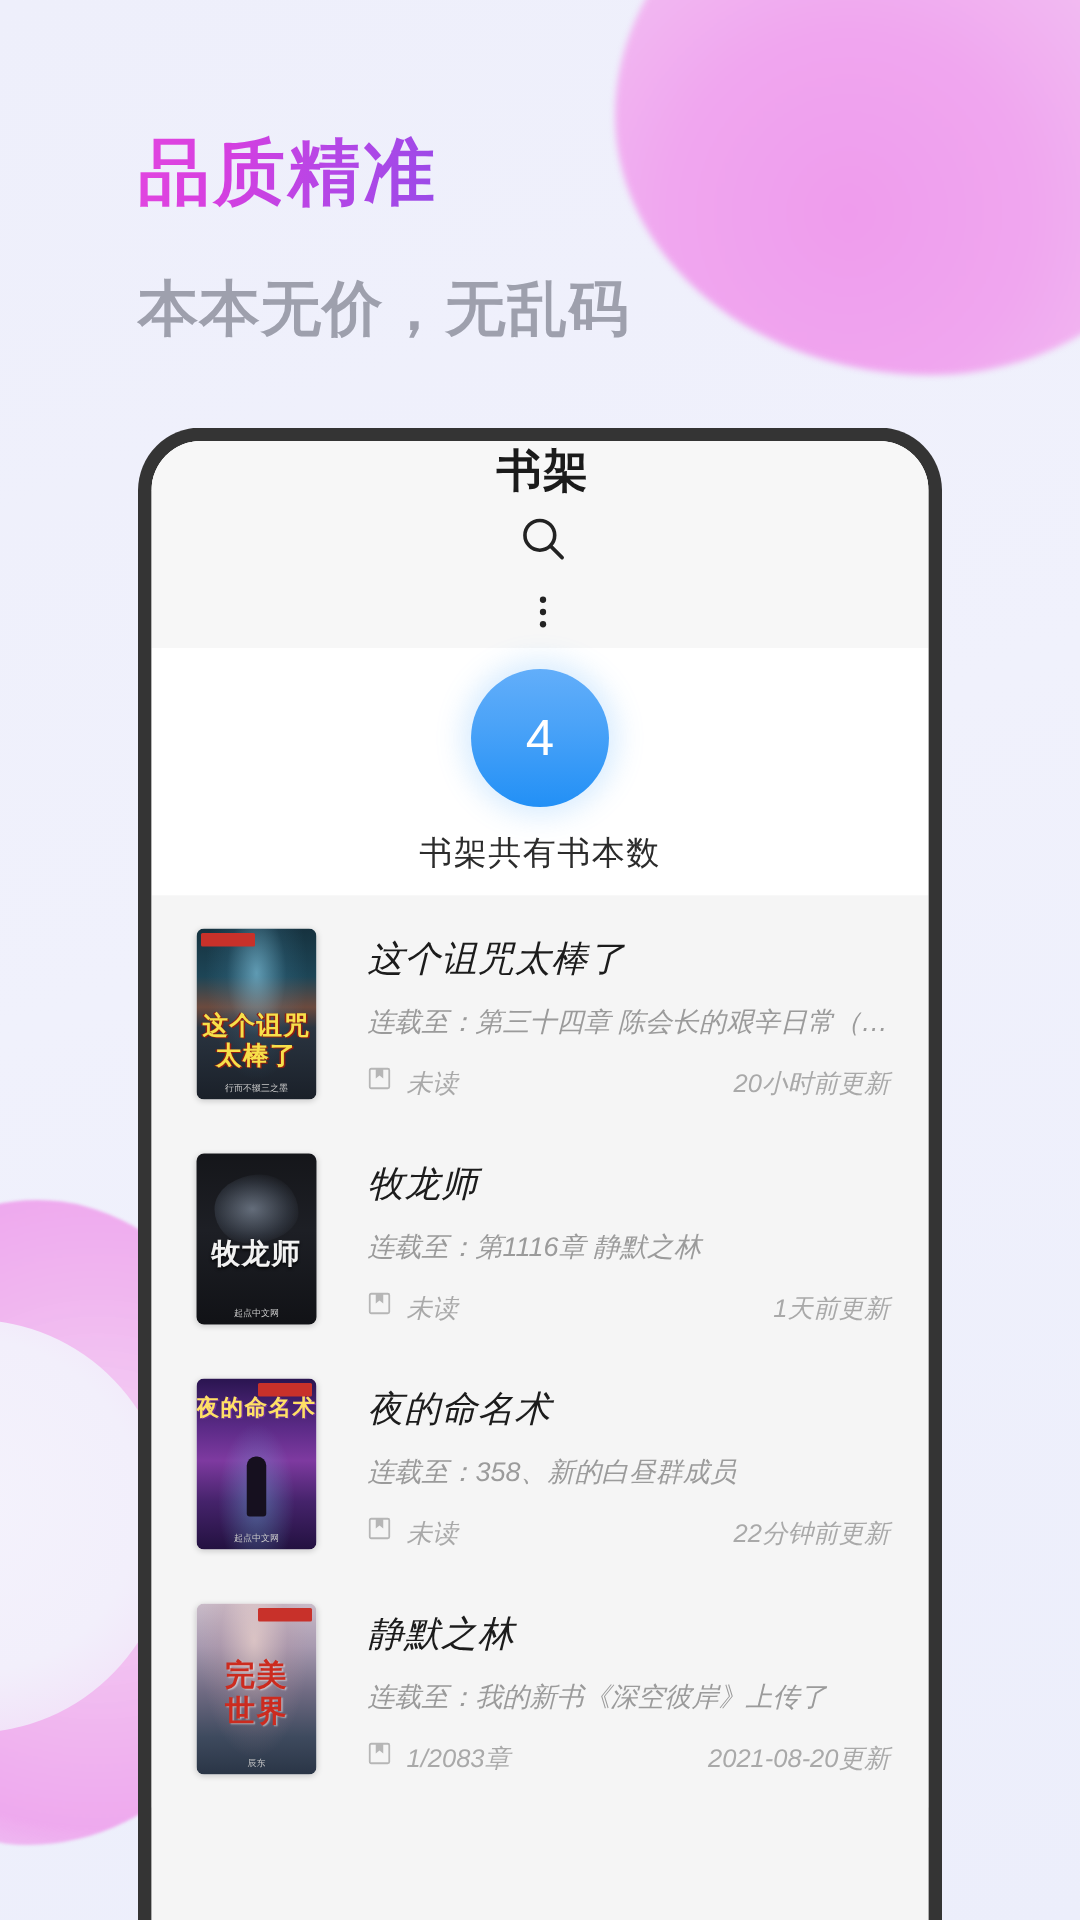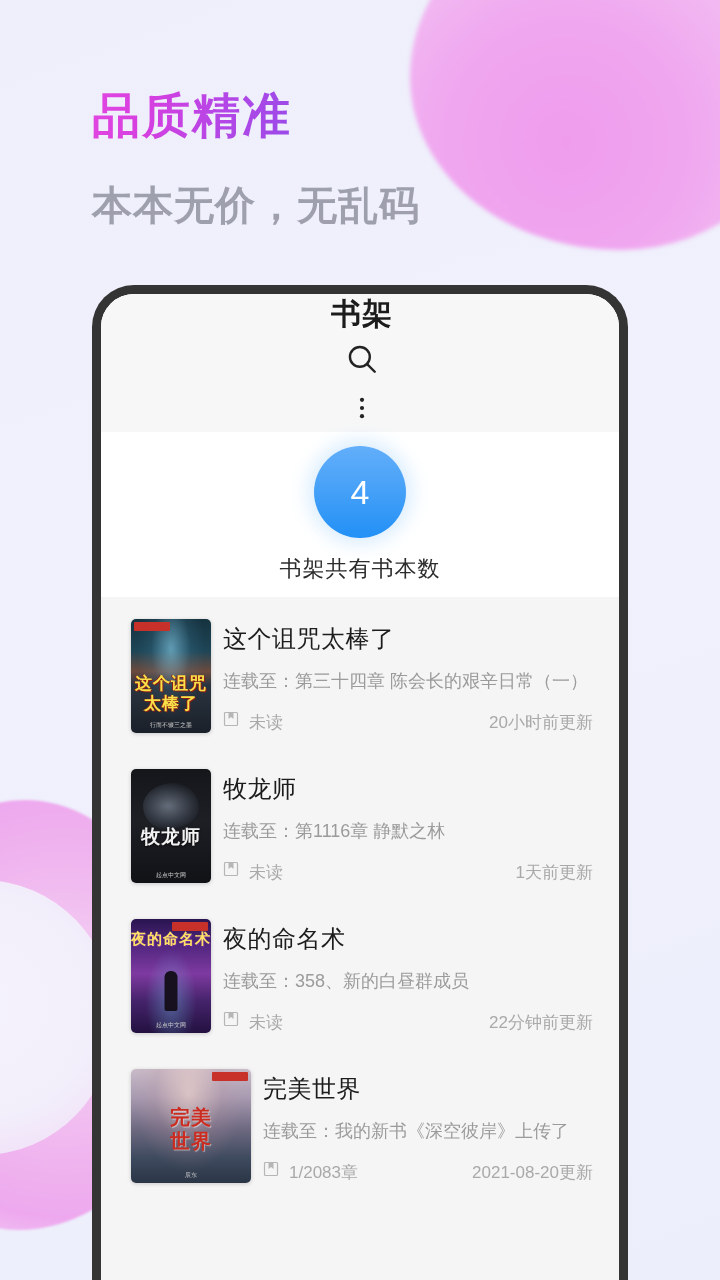--- a/index.html
+++ b/index.html
@@ -252,34 +252,34 @@
   .cover-3 .cover-title {
     top: 12px;
     font-size: 15px;
     color: #ffe066;
     text-shadow: 1px 1px 0 #6a2c9a;
   }
   .cover-4 {
     background:
       radial-gradient(ellipse at 48% 22%, rgba(255,225,210,0.55) 0%, rgba(190,150,160,0.2) 38%, rgba(0,0,0,0) 62%),
       linear-gradient(180deg, #c9bbc8 0%, #a89ab0 25%, #6f6a82 52%, #3e4a5e 78%, #2a3546 100%);
-    padding-left: 40px;
   }
   .cover-4 .cover-title {
     top: 38px;
     font-size: 20px;
     color: #cc2b1f;
     text-shadow: 1px 1px 1px rgba(255,255,255,0.5);
   }
 
   .book-info {
     flex: 1;
-    margin-left: 12px;
+    margin-left: 34px;
     min-width: 0;
     padding-top: 4px;
+    font-style: italic;
   }
   .book-title {
     font-size: 24px;
     color: #1c1c1c;
     font-weight: 500;
     letter-spacing: 0.5px;
     white-space: nowrap;
     overflow: hidden;
     text-overflow: ellipsis;
   }
@@ -430,21 +430,21 @@
         </div>
 
         <div class="book-row">
           <div class="cover cover-4">
             <div class="cover-badge right"></div>
             <div class="cover-title">完美</div>
             <div class="cover-title" style="top:62px;">世界</div>
             <div class="cover-foot">辰东</div>
           </div>
           <div class="book-info">
-            <div class="book-title">完美世界</div>
+            <div class="book-title">静默之林</div>
             <div class="book-latest">连载至：我的新书《深空彼岸》上传了</div>
             <div class="book-meta">
               <div class="meta-left">
                 <span class="book-icon">
                   <svg width="16" height="16" viewBox="0 0 16 16" fill="none" stroke="#b6b6b6" stroke-width="1.2">
                     <rect x="1.5" y="1.5" width="13" height="13" rx="1"></rect>
                     <path d="M5.5 1.5 V8 L8 6 L10.5 8 V1.5" fill="#b6b6b6" stroke="none"></path>
                   </svg>
                 </span>
                 <span>1/2083章</span>

